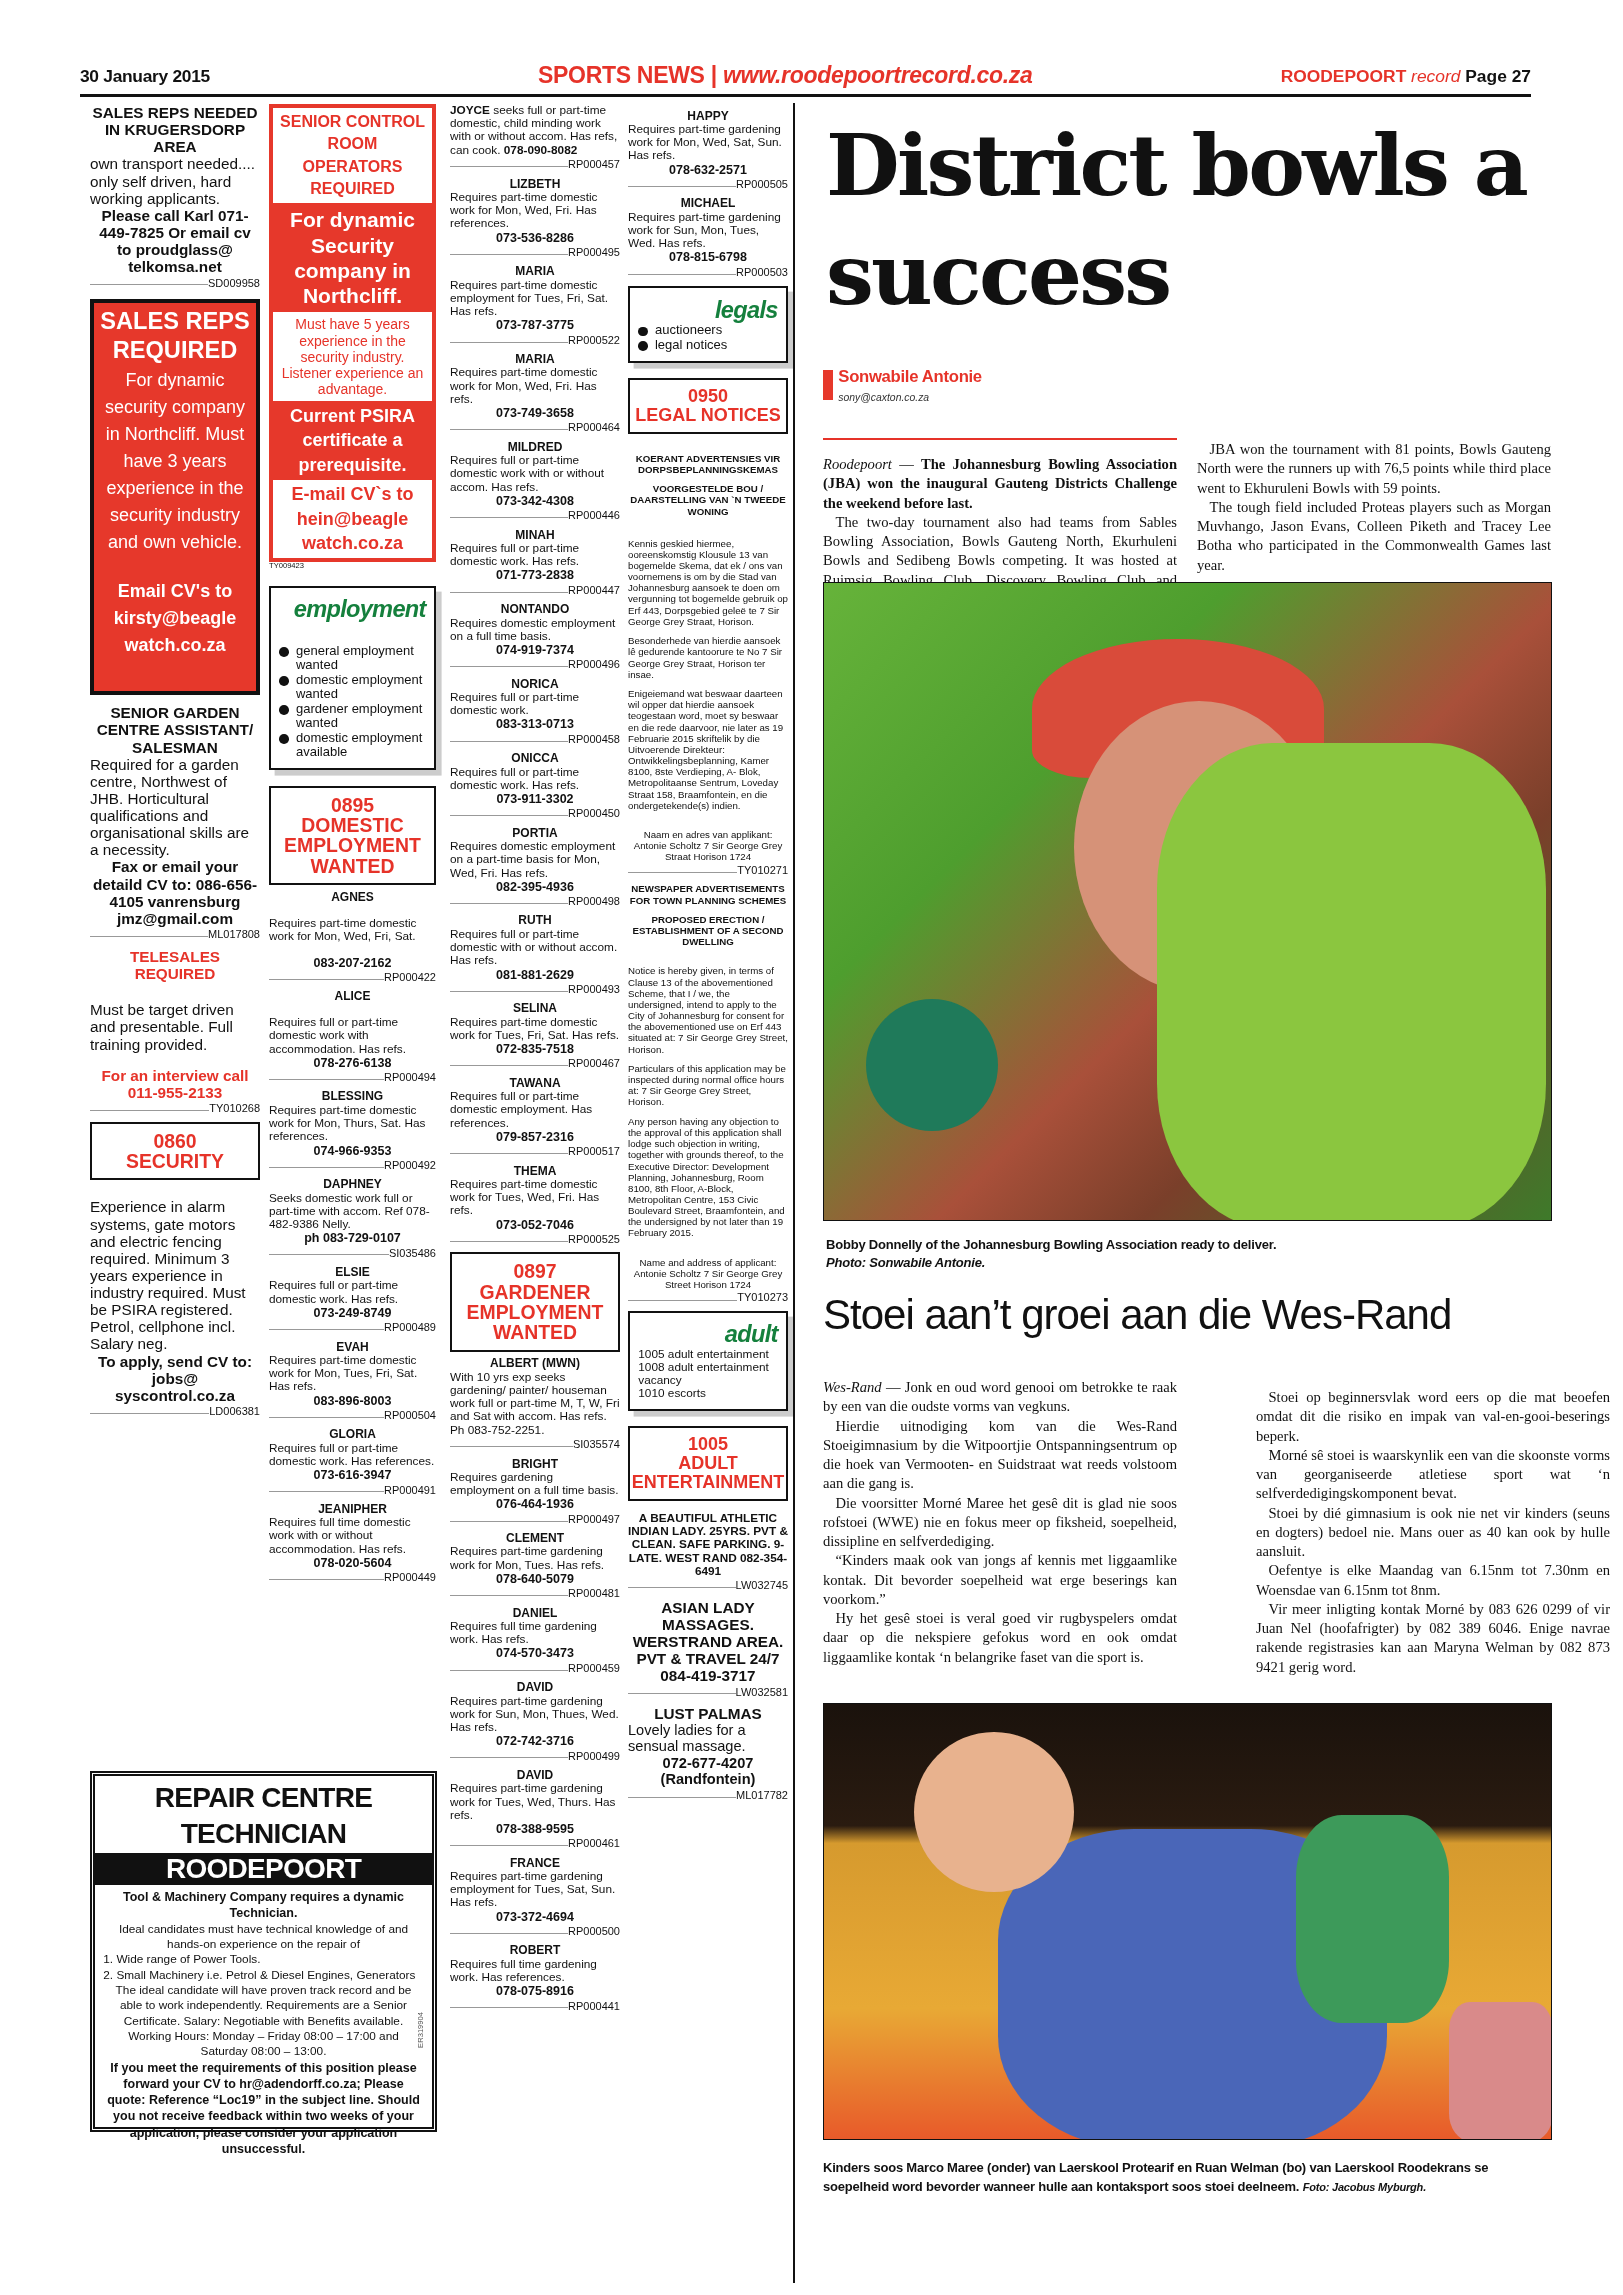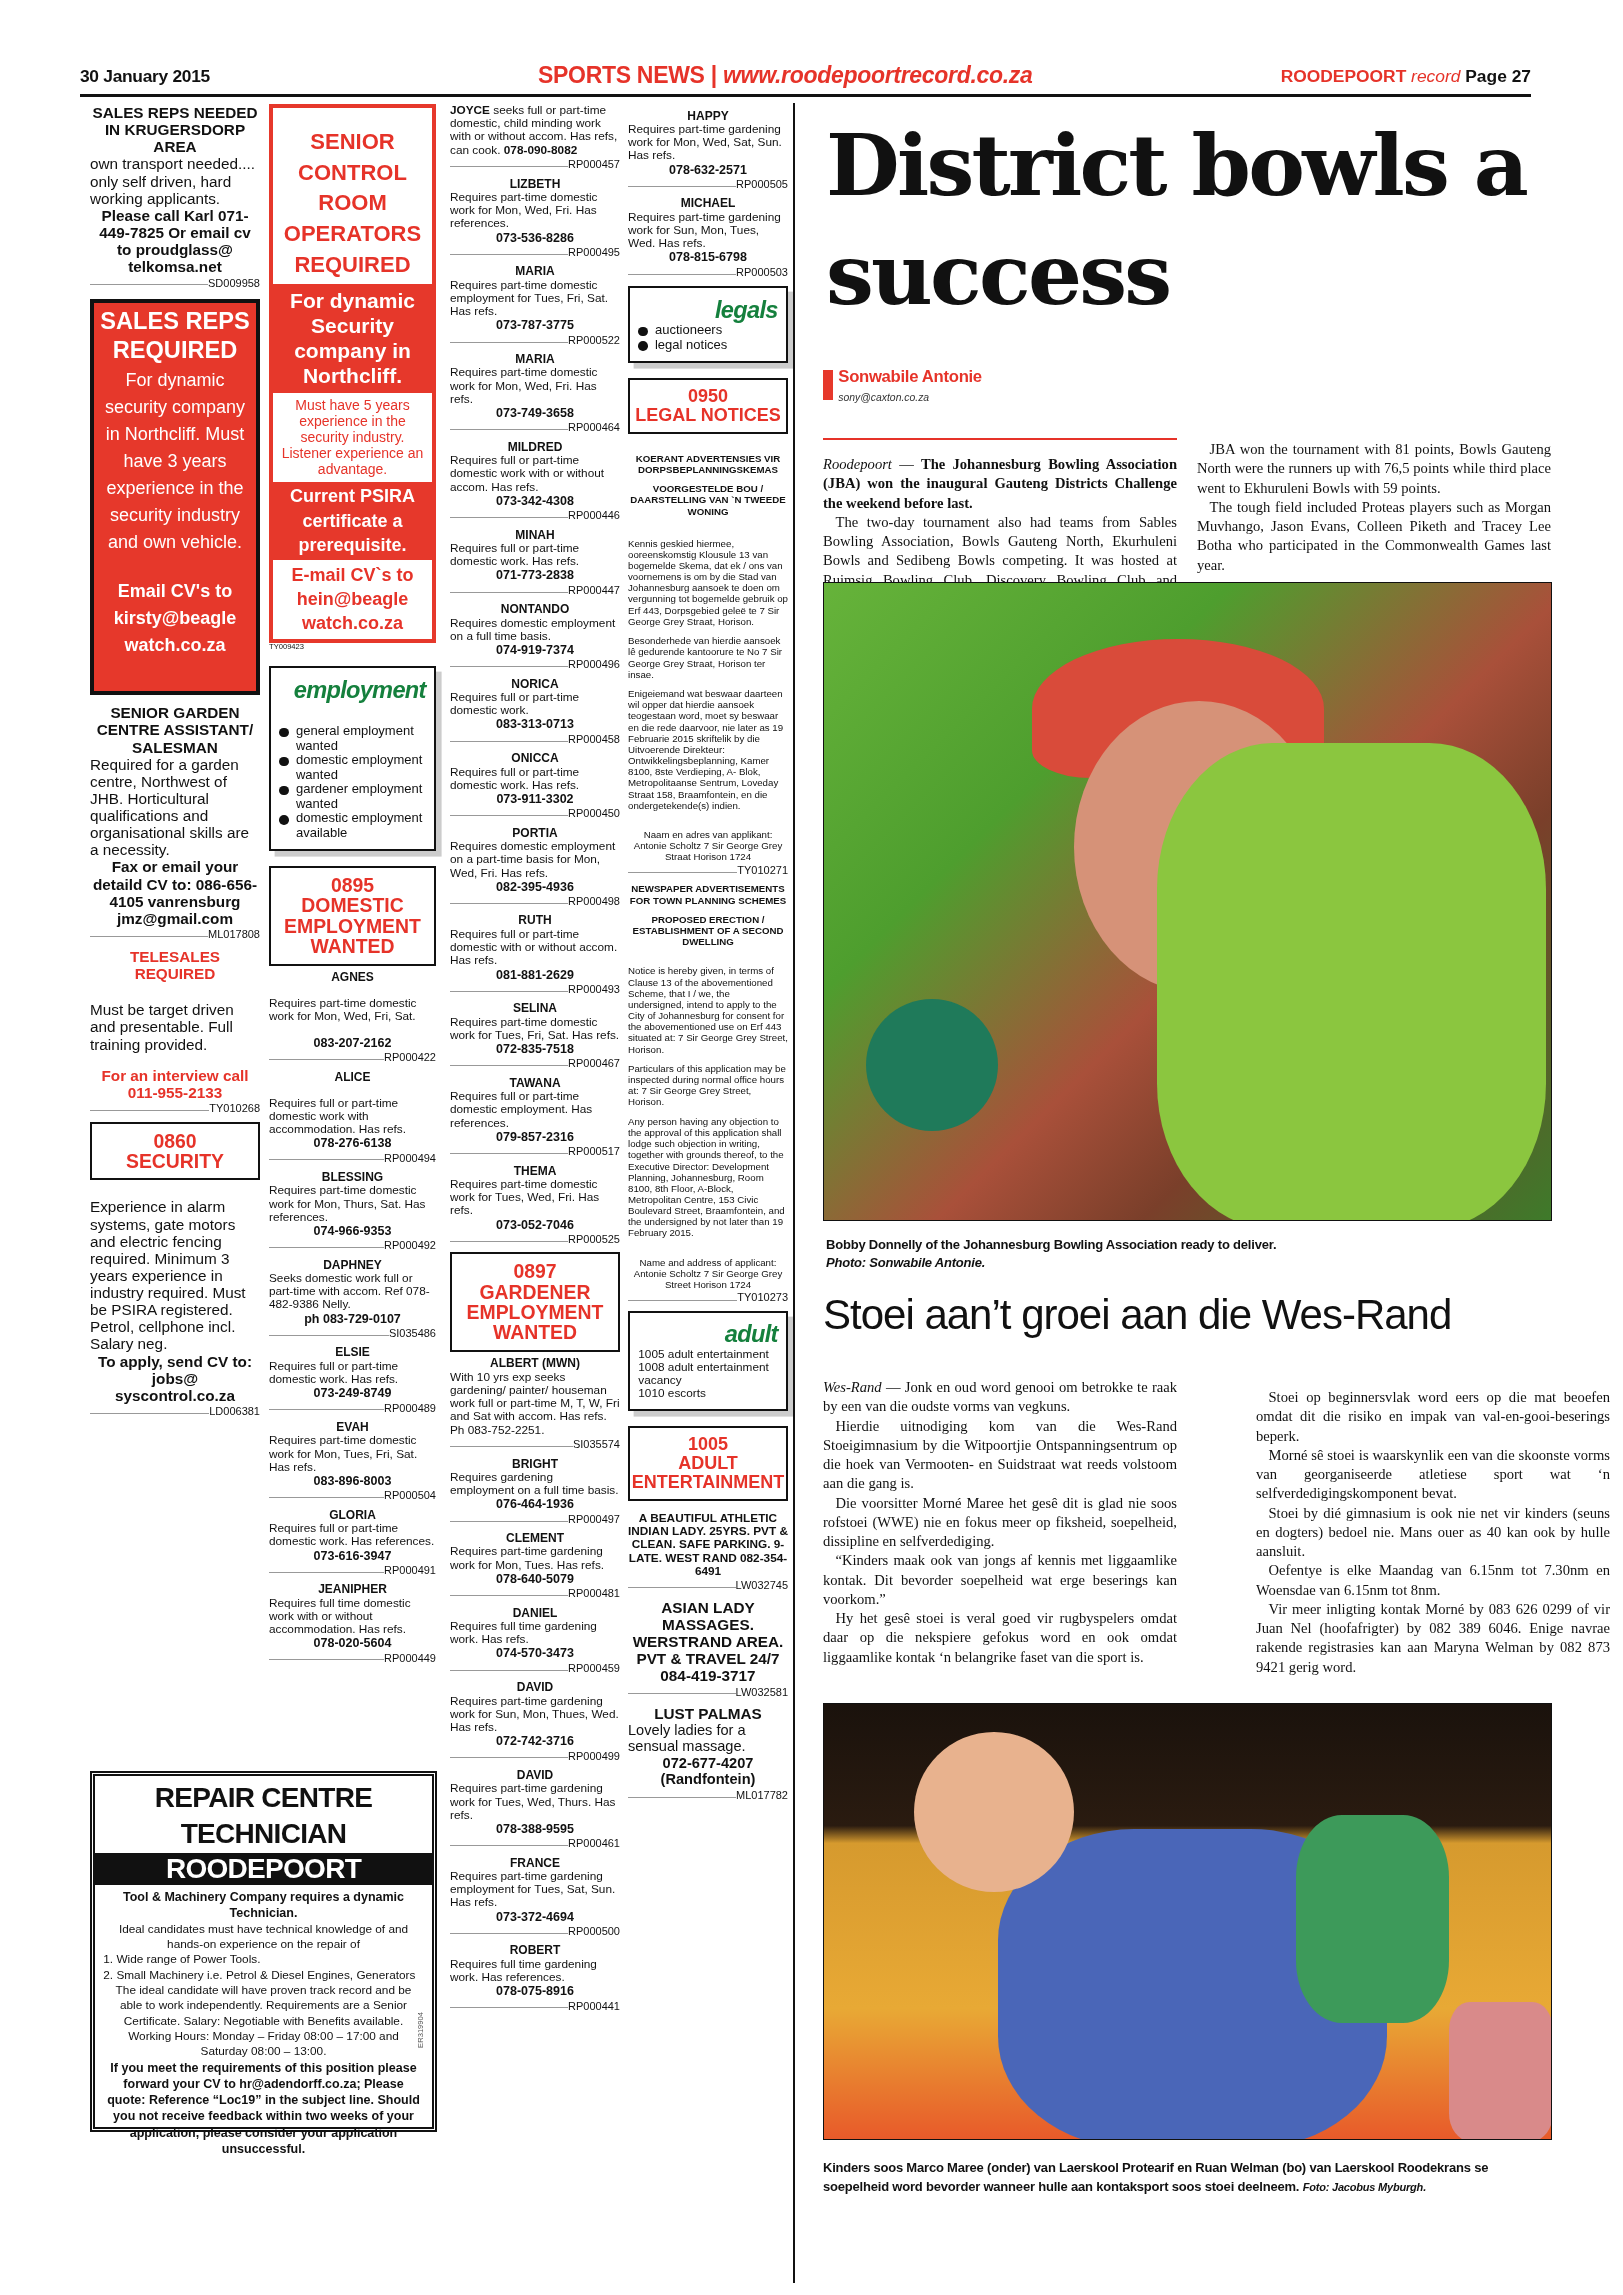--- a/index.html
+++ b/index.html
@@ -124,21 +124,21 @@
     <div class="bold-big">To apply, send CV to: jobs@ syscontrol.co.za</div>
     <div class="ref">
         <span class="line"></span>
         <span>LD006381</span>
       </div>
   </div>
 </div>
 
 <div class="col col2">
   <div class="redborder">
-    <div class="red center b" style="font-size:22px; line-height:1.4; padding:2.8px;margin-top:16px;">SENIOR CONTROL ROOM OPERATORS REQUIRED</div>
+    <div class="red center b" style="font-size:16px; line-height:1.4; padding:2.8px;">SENIOR CONTROL ROOM OPERATORS REQUIRED</div>
     <div class="redbox b" style="font-size:21px; line-height:1.2; padding:4.2px;">For dynamic Security company in Northcliff.</div>
     <div class="red center" style="font-size:14px; line-height:1.15; padding:4.2px;">Must have 5 years experience in the security industry. Listener experience an advantage.</div>
     <div class="redbox b" style="font-size:18px; line-height:1.35; padding:2.8px;">Current PSIRA certificate a prerequisite.</div>
     <div class="red center b" style="font-size:18px; line-height:1.35; padding:2.8px;">E-mail CV`s to hein@beagle watch.co.za</div>
   </div>
   <div style="font-size:7.6px;">TY009423</div>
   <div class="shadowbox" style="margin-top:15.3px;">
     <div class="ttl">employment</div>
     <div style="margin-top:21px;">
       <div class="bullet">

